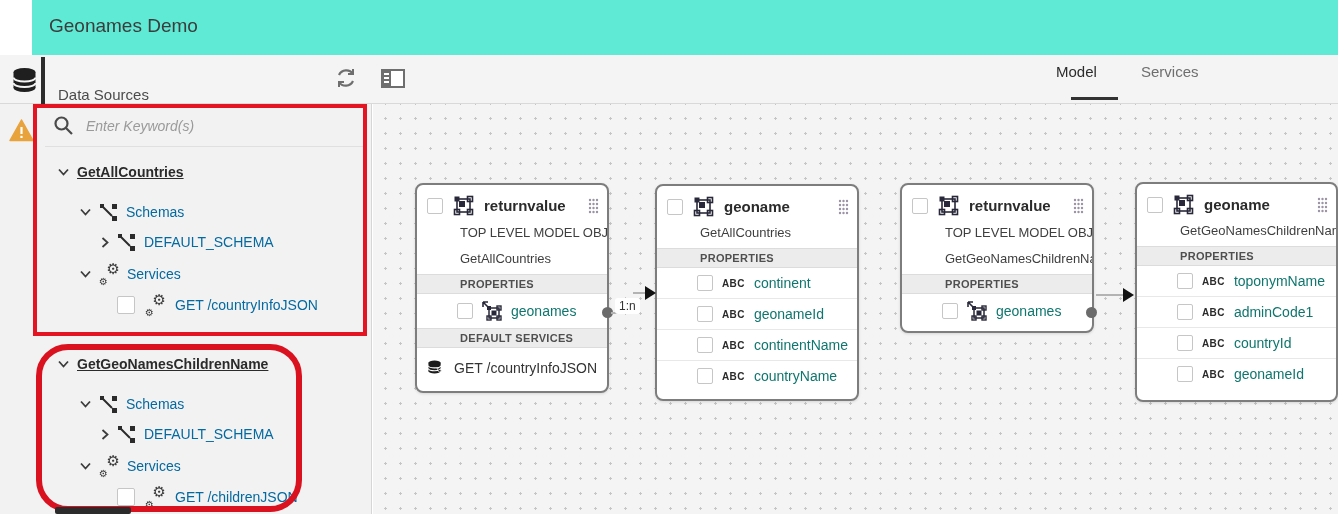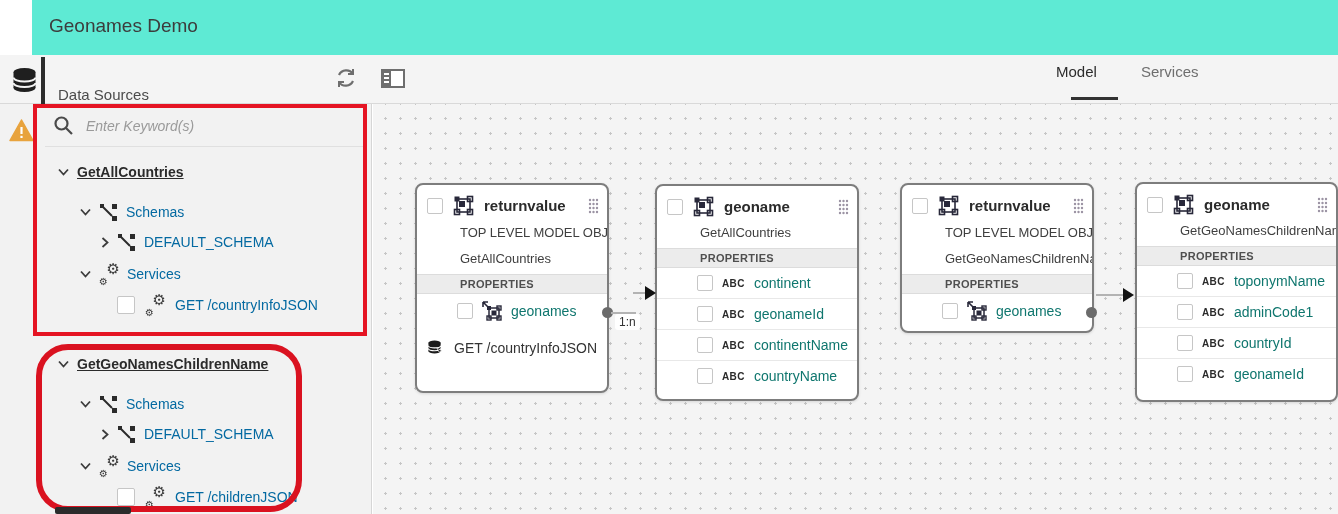--- a/index.html
+++ b/index.html
@@ -57,21 +57,21 @@
   .prop-row{display:flex;align-items:center;gap:9px;padding:7px 8px 7px 40px;border-bottom:1px solid #e8e8e8;}
   .prop-row.last{border-bottom:none;}
   .prop-name{font-size:14px;color:#0f766e;white-space:nowrap;}
   .abc{font-size:10px;font-weight:bold;color:#2b2b2b;letter-spacing:.4px;flex:none;}
   .service-row{display:flex;align-items:center;gap:12px;padding:9px 10px;}
   .service-name{font-size:14px;color:#333;white-space:nowrap;}
   
   .conn-dot{position:absolute;width:11px;height:11px;border-radius:50%;background:#6b6b6b;}
   .conn-line{position:absolute;height:2px;background:#b3b3b3;}
   .conn-arrow{position:absolute;width:0;height:0;border-top:7px solid transparent;border-bottom:7px solid transparent;border-left:11px solid #111;}
-  .conn-label{position:absolute;background:#fff;border-radius:3px;padding:1px 4px;font-size:12px;color:#333;margin-top:16px;}
+  .conn-label{position:absolute;background:#fff;border-radius:3px;padding:1px 4px;font-size:12px;color:#333;}
   svg{display:block;}
 </style>
 </head>
 <body>
 
 <div class="titlebar">
   <div class="page-title">Geonames Demo</div>
 </div>
 
 <div class="toolbar"></div>
@@ -271,20 +271,21 @@
       <rect x="7" y="7" width="10" height="10" fill="none" stroke="#28283a" stroke-width="1.5"></rect>
       <rect x="5" y="5" width="4" height="4" fill="#28283a"></rect>
         <rect x="15" y="5" width="4" height="4" fill="none" stroke="#28283a" stroke-width="1.4"></rect>
       <rect x="5" y="15" width="4" height="4" fill="none" stroke="#28283a" stroke-width="1.4"></rect>
         <rect x="15" y="15" width="4" height="4" fill="none" stroke="#28283a" stroke-width="1.4"></rect>
       <rect x="9.5" y="9.5" width="5" height="5" fill="#28283a"></rect>
       <path d="M1 1 h5 M1 1 v5 M1 1 l5 5" stroke="#28283a" stroke-width="1.6" fill="none"></path>
     </svg>
     <span class="prop-name">geonames</span>
   </div>
+  <div class="section-bar">DEFAULT SERVICES</div>
   <div class="service-row">
     <svg width="21" height="21" viewBox="0 0 21 21">
       <ellipse cx="10.5" cy="3.8" rx="8.5" ry="3" fill="#1c1c1c"></ellipse>
       <path d="M2 3.8 h17 v12 h-17 z" fill="#1c1c1c"></path>
       <ellipse cx="10.5" cy="15.8" rx="8.5" ry="3" fill="#1c1c1c"></ellipse>
       <path d="M2 8 a8.5 3 0 0 0 17 0" fill="none" stroke="#fff" stroke-width="1.6"></path>
       <path d="M2 12 a8.5 3 0 0 0 17 0" fill="none" stroke="#fff" stroke-width="1.6"></path>
       <path d="M13.5 11 l3.5 6 l3.5 -2 z" fill="#1c1c1c" stroke="#fff" stroke-width="1"></path>
     </svg>
     <span class="service-name">GET /countryInfoJSON</span>

